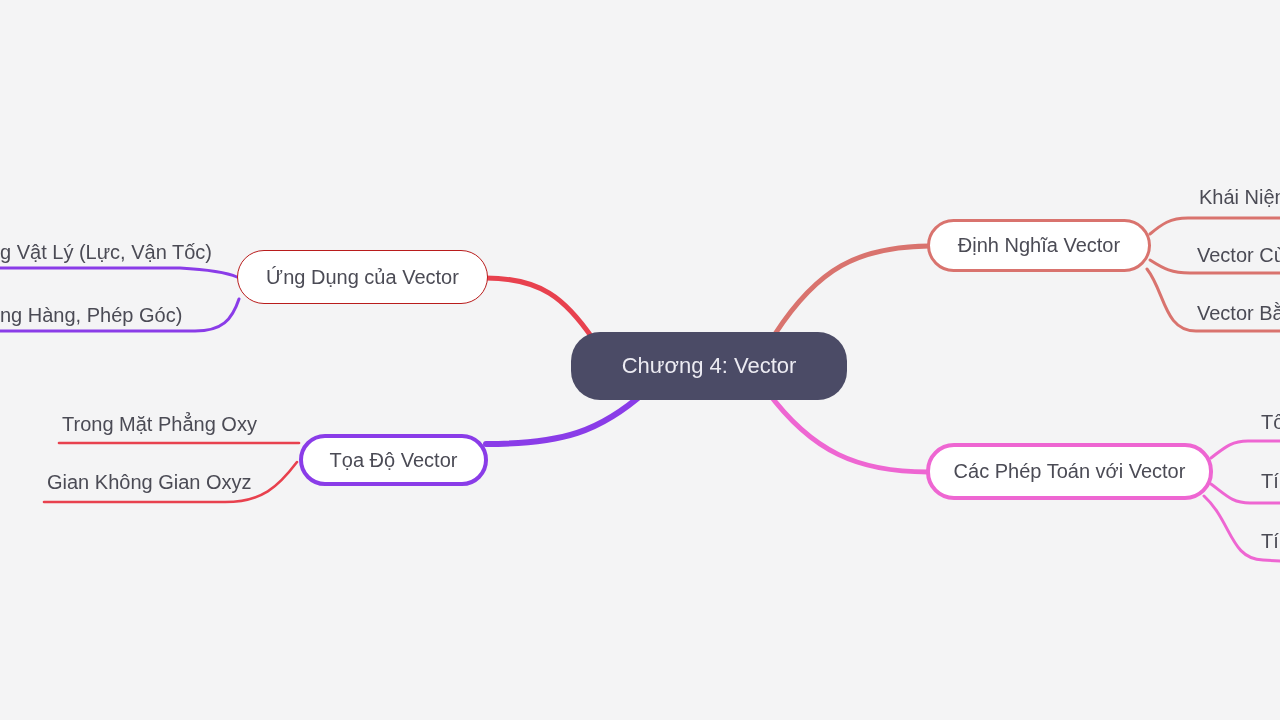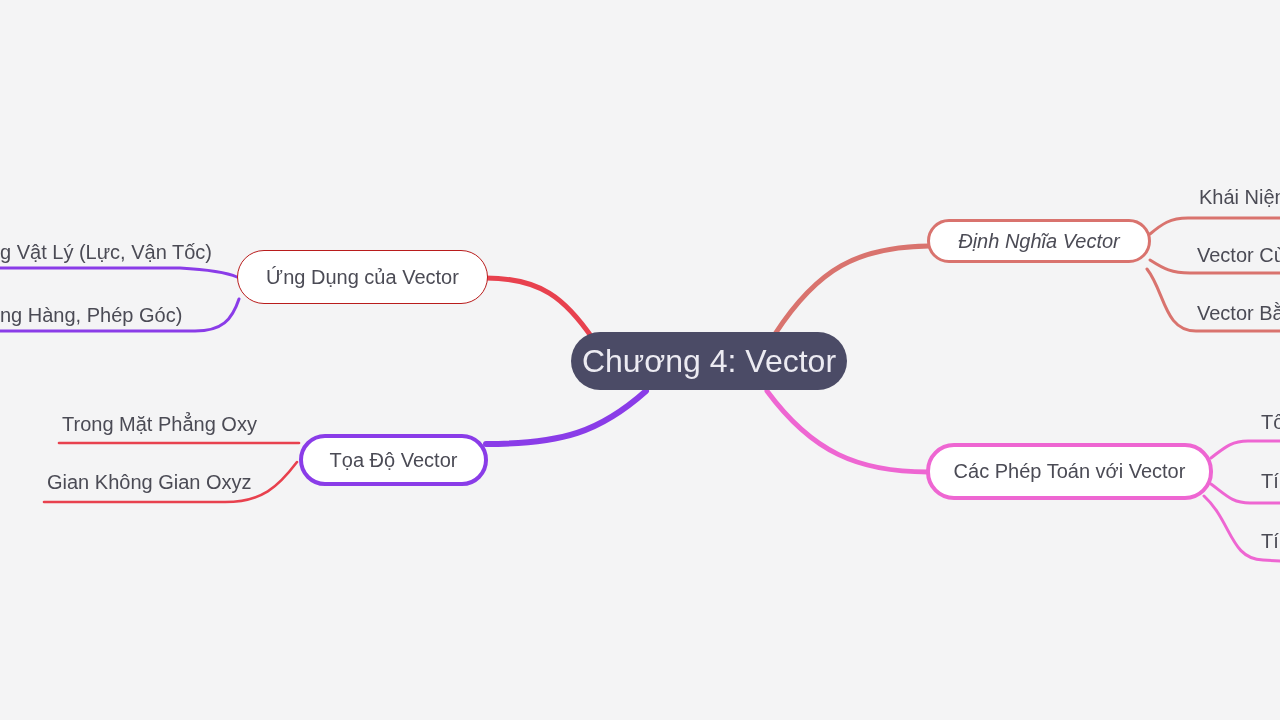--- a/index.html
+++ b/index.html
@@ -40,29 +40,29 @@
     align-items: center;
     justify-content: center;
     color: #4b4b55;
     font-size: 20px;
     font-weight: 500;
     white-space: nowrap;
     cursor: pointer;
   }
   .root-node {
     left: 571px; top: 332px;
-    width: 276px; height: 58px;
+    width: 276px; height: 68px;
     border-radius: 29px;
     background: #4b4b66;
     color: #ecebf2;
-    font-size: 32px;
+    font-size: 22px;
     font-weight: 500;
   }
   .n-ungdung   { left: 237px; top: 250px; width: 251px; height: 54px; border: 1px solid #b91c1c; border-radius: 27px; }
-  .n-dinhnghia { left: 927px; top: 219px; width: 224px; height: 44px; border: 3.5px solid #d9736e; border-radius: 27px; font-style: italic; }
+  .n-dinhnghia { left: 927px; top: 219px; width: 224px; height: 53px; border: 3.5px solid #d9736e; border-radius: 27px; }
   .n-toado     { left: 299px; top: 417px; width: 189px; height: 52px; border: 4px solid #8a3ce8; border-radius: 26px; margin-top: 17px; }
   .n-cacphep   { left: 926px; top: 443px; width: 287px; height: 57px; border: 4px solid #ee66d2; border-radius: 28px; justify-content: center; }
 
   .child-label {
     position: absolute;
     color: #4b4b55;
     font-size: 20px;
     font-weight: 500;
     line-height: 26px;
     white-space: nowrap;

